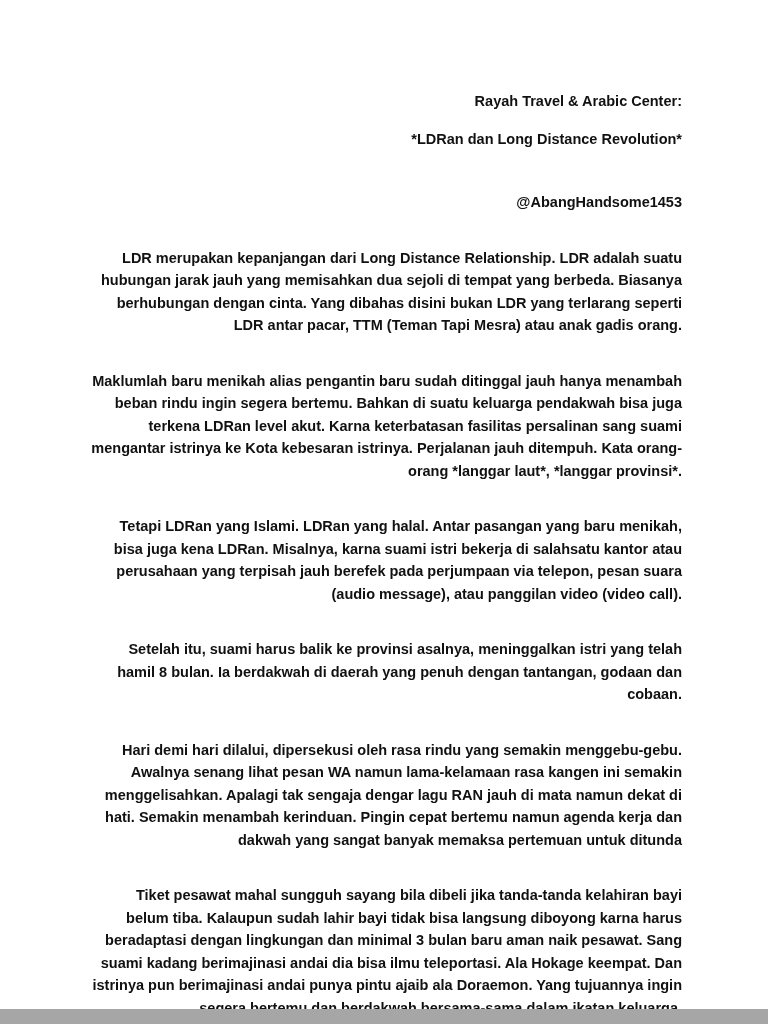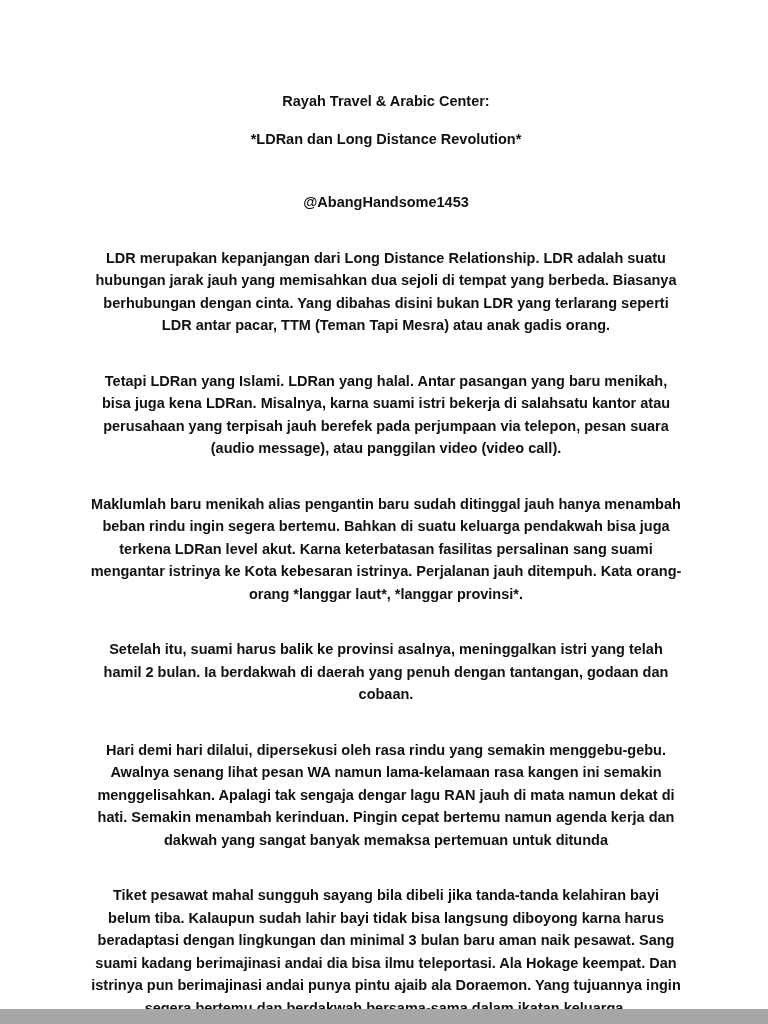--- a/index.html
+++ b/index.html
@@ -23,21 +23,21 @@
     background: #ffffff;
     box-sizing: border-box;
     padding: 90px 86px 0 90px;
   }
   .doc-text {
     color: #111111;
     font-size: 14.5px;
     font-weight: bold;
     line-height: 22.5px;
     margin: 0;
-    text-align: center;
+    text-align: right;
   }
   .header-line {
     margin-bottom: 15px;
   }
   .title-line {
     margin-bottom: 41px;
   }
   .handle-line {
     margin-bottom: 33px;
   }
@@ -55,20 +55,20 @@
 </style>
 </head>
 <body>
 
 <div class="page">
   <p class="doc-text header-line">Rayah Travel &amp; Arabic Center:</p>
   <p class="doc-text title-line">*LDRan dan Long Distance Revolution*</p>
   <p class="doc-text handle-line">@AbangHandsome1453</p>
 
   <p class="doc-text para">LDR merupakan kepanjangan dari Long Distance Relationship. LDR adalah suatu hubungan jarak jauh yang memisahkan dua sejoli di tempat yang berbeda. Biasanya berhubungan dengan cinta. Yang dibahas disini bukan LDR yang terlarang seperti LDR antar pacar, TTM (Teman Tapi Mesra) atau anak gadis orang.</p>
+  <p class="doc-text para">Maklumlah baru menikah alias pengantin baru sudah ditinggal jauh hanya menambah beban rindu ingin segera bertemu. Bahkan di suatu keluarga pendakwah bisa juga terkena LDRan level akut. Karna keterbatasan fasilitas persalinan sang suami mengantar istrinya ke Kota kebesaran istrinya. Perjalanan jauh ditempuh. Kata orang-orang *langgar laut*, *langgar provinsi*.</p>
   <p class="doc-text para">Tetapi LDRan yang Islami. LDRan yang halal. Antar pasangan yang baru menikah, bisa juga kena LDRan. Misalnya, karna suami istri bekerja di salahsatu kantor atau perusahaan yang terpisah jauh berefek pada perjumpaan via telepon, pesan suara (audio message), atau panggilan video (video call).</p>
-  <p class="doc-text para">Maklumlah baru menikah alias pengantin baru sudah ditinggal jauh hanya menambah beban rindu ingin segera bertemu. Bahkan di suatu keluarga pendakwah bisa juga terkena LDRan level akut. Karna keterbatasan fasilitas persalinan sang suami mengantar istrinya ke Kota kebesaran istrinya. Perjalanan jauh ditempuh. Kata orang-orang *langgar laut*, *langgar provinsi*.</p>
-  <p class="doc-text para">Setelah itu, suami harus balik ke provinsi asalnya, meninggalkan istri yang telah hamil 2 bulan. Ia berdakwah di daerah yang penuh dengan tantangan, godaan dan cobaan.</p>
+  <p class="doc-text para">Setelah itu, suami harus balik ke provinsi asalnya, meninggalkan istri yang telah hamil 8 bulan. Ia berdakwah di daerah yang penuh dengan tantangan, godaan dan cobaan.</p>
   <p class="doc-text para">Hari demi hari dilalui,  dipersekusi oleh rasa rindu yang semakin menggebu-gebu. Awalnya senang lihat pesan WA namun lama-kelamaan rasa kangen ini semakin menggelisahkan. Apalagi tak sengaja dengar lagu RAN jauh di mata namun dekat di hati. Semakin menambah kerinduan. Pingin cepat bertemu namun agenda kerja dan dakwah yang sangat banyak memaksa pertemuan untuk ditunda</p>
   <p class="doc-text para">Tiket pesawat mahal sungguh sayang bila dibeli jika tanda-tanda kelahiran bayi belum tiba. Kalaupun sudah lahir bayi tidak  bisa langsung diboyong karna harus beradaptasi dengan lingkungan dan minimal 3 bulan baru aman naik pesawat. Sang suami kadang berimajinasi andai dia bisa ilmu teleportasi. Ala Hokage keempat. Dan istrinya pun berimajinasi andai punya pintu ajaib ala Doraemon. Yang tujuannya ingin segera bertemu dan berdakwah bersama-sama dalam ikatan keluarga.</p>
 </div>
 
 <div class="footer-bar"></div>
 
 </body></html>

